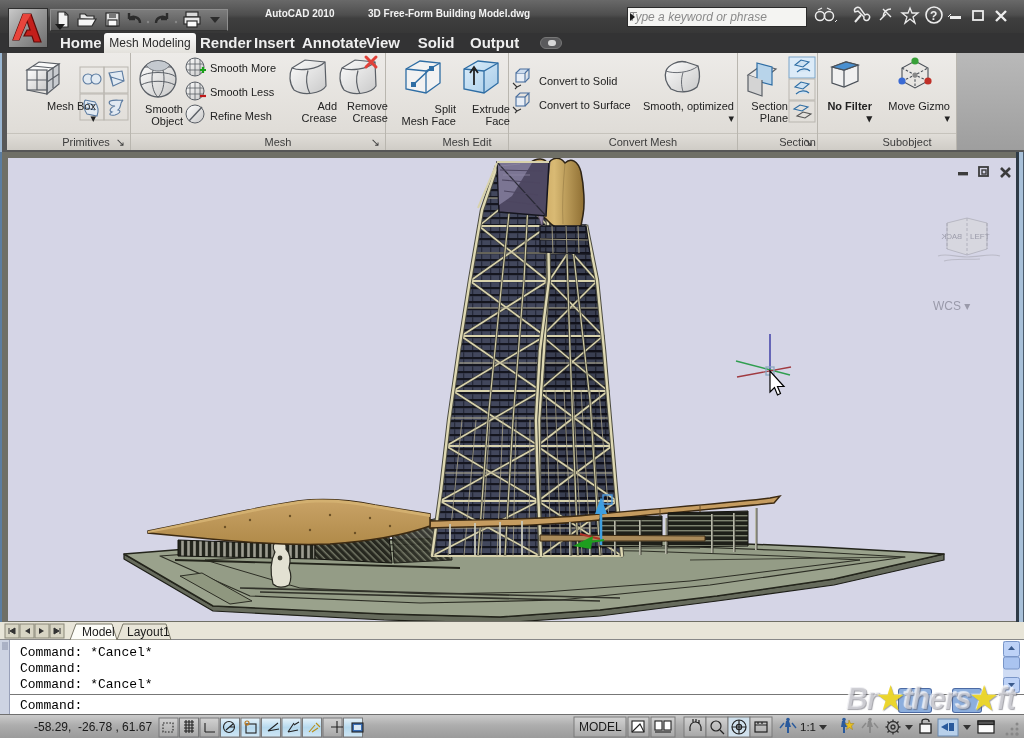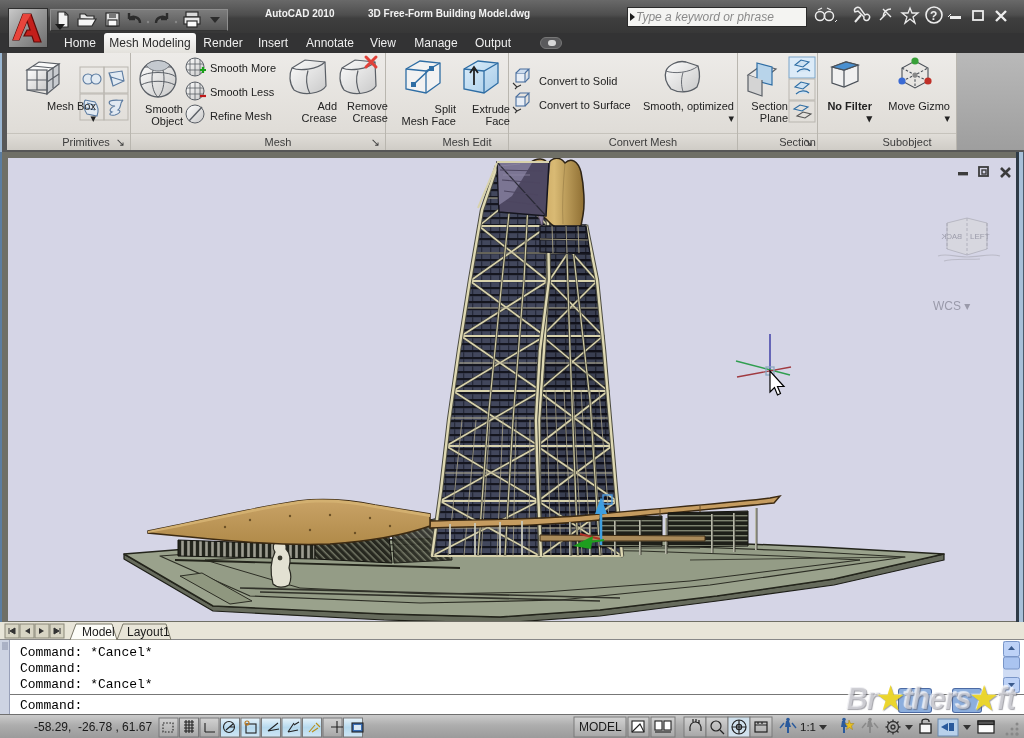--- a/index.html
+++ b/index.html
@@ -12,25 +12,25 @@
     background:linear-gradient(#696969 0%, #4e4e4e 45%, #3f3f3f 55%, #373737 100%); }
   #logo { position:absolute; left:8px; top:8px; width:40px; height:40px; z-index:5;
     background:linear-gradient(135deg,#c9c9c9 0%, #9a9a9a 45%, #6f6f6f 100%);
     border:1px solid #2e2e2e; }
   #logoarrow { position:absolute; left:55px; top:24px; width:0; height:0;
     border-left:5px solid transparent; border-right:5px solid transparent; border-top:6px solid #1c1c1c; z-index:5;}
   #qat { position:absolute; left:50px; top:9px; width:178px; height:22px;
     background:linear-gradient(#7c7c7c,#555); border:1px solid #8f8f8f; border-bottom-color:#333; }
   .ttext { position:absolute; top:8px; color:#f2f2f2; font-size:10px; font-weight:bold; white-space:nowrap; }
   #search { position:absolute; left:627px; top:7px; width:180px; height:20px; background:#f4f4f2;
-    border:1px solid #2a2a2a; color:#8a8a8a; font-style:italic; font-size:12px; line-height:18px; padding-left:8px; }
+    border:1px solid #2a2a2a; color:#8a8a8a; font-style:italic; font-size:12px; line-height:18px; padding-left:1px; }
 
   
   #tabrow { position:absolute; left:0; top:33px; width:1024px; height:20px; background:#333334; }
-  .rtab { position:absolute; top:0; height:20px; color:#efefef; font-size:12px; line-height:20px; text-align:center; }
+  .rtab { position:absolute; top:0; height:20px; color:#efefef; font-size:15px; line-height:20px; text-align:center;font-weight:bold; }
   #tab-active { position:absolute; left:104px; top:33px; width:92px; height:20px;
     background:linear-gradient(#fbfbfb,#e3e1dc); color:#2b2b2b; font-size:12px; line-height:20px;
     text-align:center; border-radius:3px 3px 0 0; }
 
   
   #ribbon { position:absolute; left:0; top:53px; width:1024px; height:99px;
     background:linear-gradient(#edebe8, #e0ddd8 78%, #d9d6d1); border-bottom:2px solid #565656; }
   .rpanel { position:absolute; top:0; height:97px; border-right:1px solid #b9b6af; }
   .ptitle { position:absolute; left:0; right:0; bottom:0; height:17px;
     background:linear-gradient(#e0ddd8,#cfccc6); color:#3c3c3c; font-size:11px; text-align:center; line-height:16px;
@@ -119,21 +119,21 @@
     <path d="M12,3 L20,3 L30,31 L23,31 L21,25 L13,25 L16,19 L19,19 L16,10 L8,29 L2,29 Z" fill="#c41f1b" stroke="#5e0b08" stroke-width="1.2"></path>
     <path d="M12,3 L20,3 L16,10 L8,29 L2,29 Z" fill="#e8453c" stroke="none"></path>
   </svg>
   <div id="logoarrow"></div>
   <div id="tabrow">
     <span class="rtab" style="left:60px;width:40px;">Home</span>
     <span class="rtab" style="left:200px;width:46px;">Render</span>
     <span class="rtab" style="left:254px;width:38px;">Insert</span>
     <span class="rtab" style="left:302px;width:56px;">Annotate</span>
     <span class="rtab" style="left:366px;width:34px;">View</span>
-    <span class="rtab" style="left:410px;width:52px;">Manage</span>
+    <span class="rtab" style="left:410px;width:52px;">Solid</span>
     <span class="rtab" style="left:470px;width:46px;">Output</span>
     <span style="position:absolute; left:540px; top:4px; width:22px; height:12px; background:#5a5a5c; border:1px solid #777; border-radius:6px;">
       <span style="position:absolute;left:7px;top:2px;width:8px;height:6px;background:#d8d8d8;border-radius:3px;"></span>
     </span>
   </div>
   <div id="tab-active">Mesh Modeling</div>
 
   <div id="ribbon">
     <div class="rpanel" style="left:2px; width:129px;">
         <div class="ptitle">Primitives<span style="position:absolute;right:5px;top:0;">↘</span></div>

